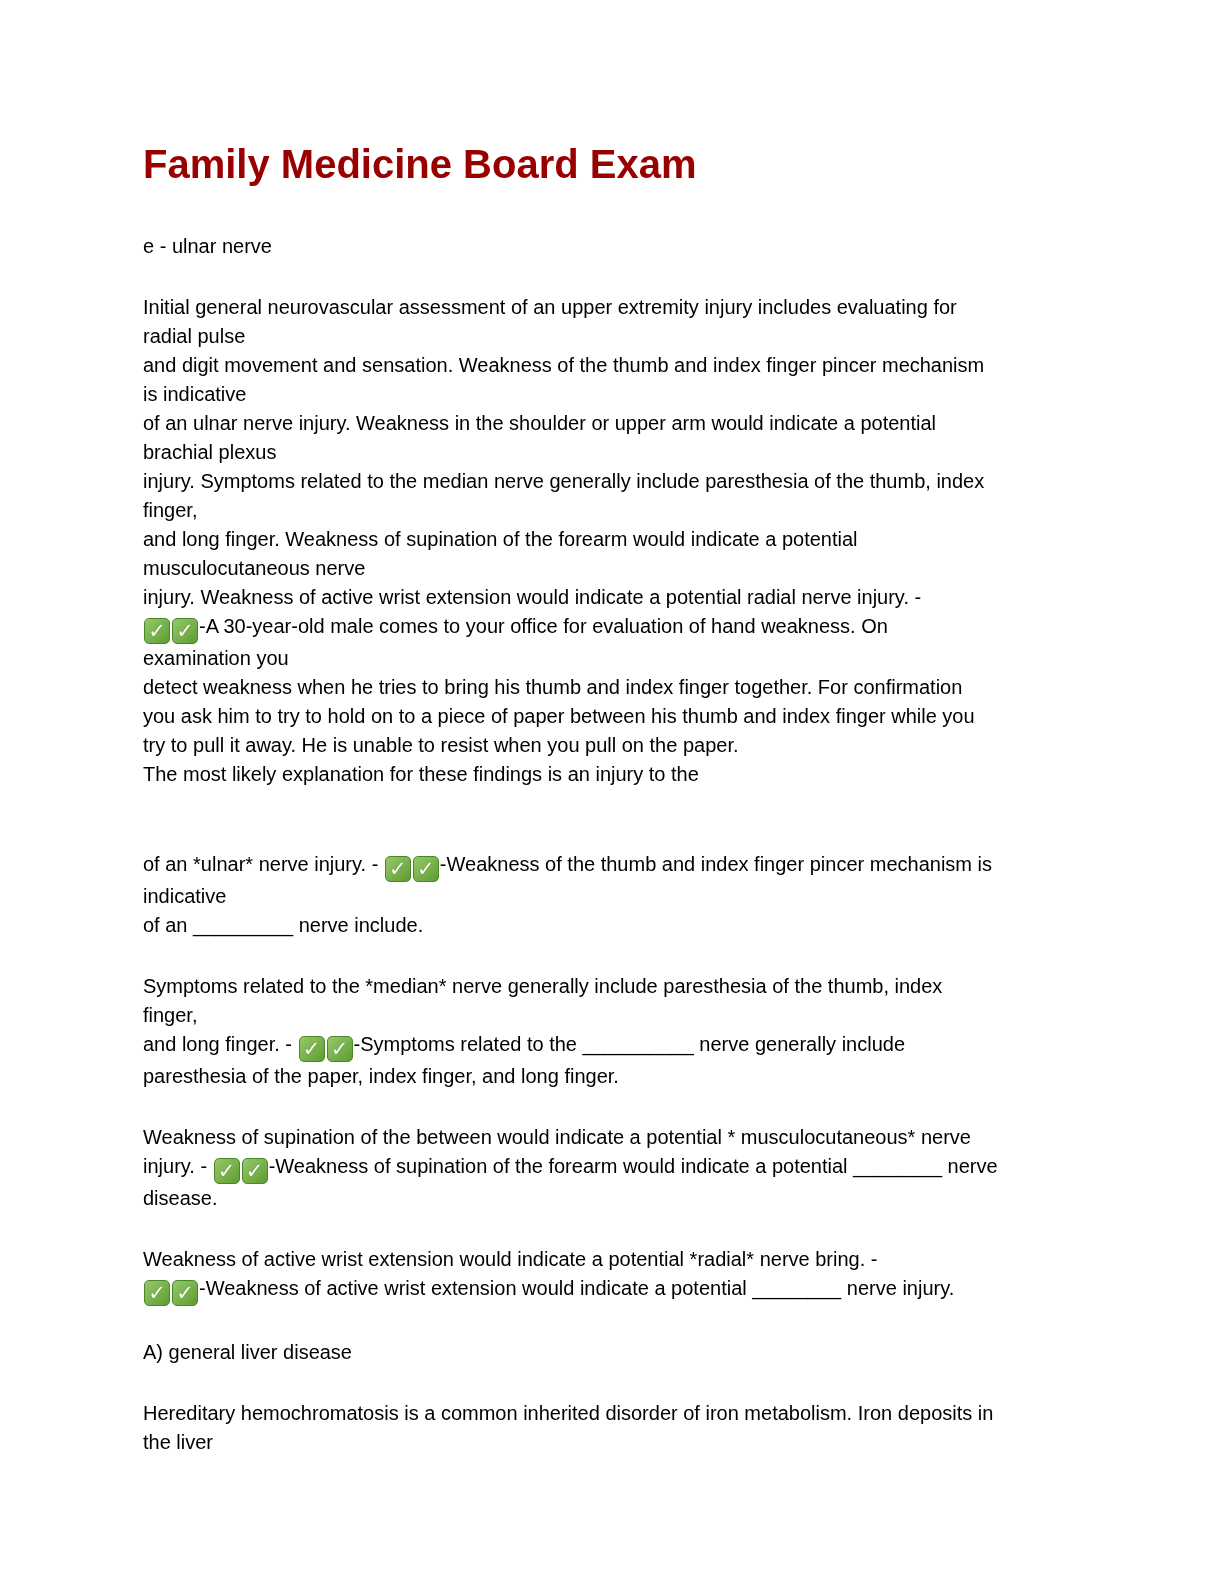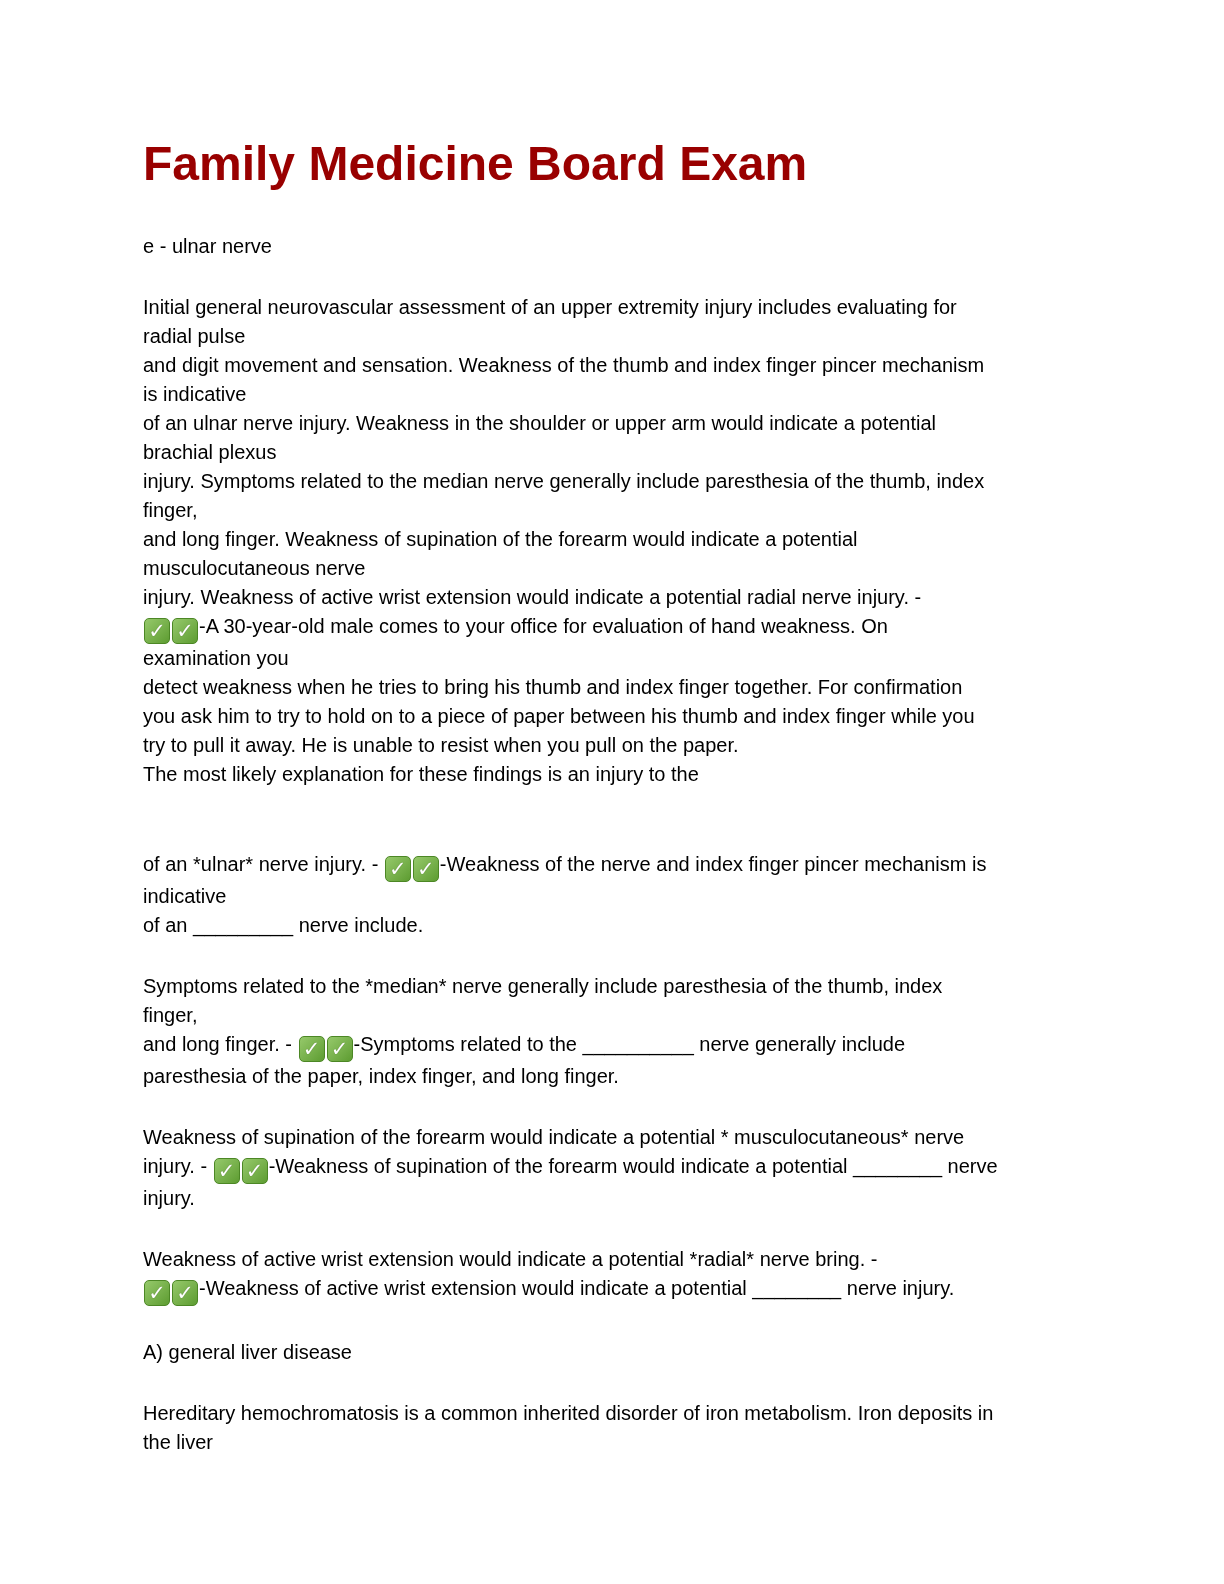--- a/index.html
+++ b/index.html
@@ -15,21 +15,21 @@
     font-family: "Liberation Sans", "DejaVu Sans", sans-serif;
     color: var(--body-color, #000000);
   }
   .page-content {
     box-sizing: border-box;
     width: 1224px;
     padding: 140px 100px 0 143px;
   }
   h1.doc-title {
     margin: 0 0 44px 0;
-    font-size: 48px;
+    font-size: 40px;
     line-height: 48px;
     font-weight: bold;
     color: var(--title-color, #990000);
     white-space: nowrap;
   }
   .doc-body p {
     margin: 16px 0 32px 0;
     font-size: 20px;
     line-height: 29px;
     font-weight: normal;
@@ -57,20 +57,20 @@
   }
 </style>
 </head>
 <body>
 
 <main class="page-content">
   <h1 class="doc-title">Family Medicine Board Exam</h1>
   <div class="doc-body">
       <p><span>e - ulnar nerve</span></p>
       <p><span>Initial general neurovascular assessment of an upper extremity injury includes evaluating for</span><br><span>radial pulse</span><br><span>and digit movement and sensation. Weakness of the thumb and index finger pincer mechanism</span><br><span>is indicative</span><br><span>of an ulnar nerve injury. Weakness in the shoulder or upper arm would indicate a potential</span><br><span>brachial plexus</span><br><span>injury. Symptoms related to the median nerve generally include paresthesia of the thumb, index</span><br><span>finger,</span><br><span>and long finger. Weakness of supination of the forearm would indicate a potential</span><br><span>musculocutaneous nerve</span><br><span>injury. Weakness of active wrist extension would indicate a potential radial nerve injury. -</span><br><span class="check">✓</span><span class="check">✓</span><span>-A 30-year-old male comes to your office for evaluation of hand weakness. On</span><br><span>examination you</span><br><span>detect weakness when he tries to bring his thumb and index finger together. For confirmation</span><br><span>you ask him to try to hold on to a piece of paper between his thumb and index finger while you</span><br><span>try to pull it away. He is unable to resist when you pull on the paper.</span><br><span>The most likely explanation for these findings is an injury to the</span></p>
-      <p><br><span>of an *ulnar* nerve injury. - </span><span class="check">✓</span><span class="check">✓</span><span>-Weakness of the nerve and index finger pincer mechanism is</span><br><span>indicative</span><br><span>of an _________ nerve include.</span></p>
+      <p><br><span>of an *ulnar* nerve injury. - </span><span class="check">✓</span><span class="check">✓</span><span>-Weakness of the thumb and index finger pincer mechanism is</span><br><span>indicative</span><br><span>of an _________ nerve include.</span></p>
       <p><span>Symptoms related to the *median* nerve generally include paresthesia of the thumb, index</span><br><span>finger,</span><br><span>and long finger. - </span><span class="check">✓</span><span class="check">✓</span><span>-Symptoms related to the __________ nerve generally include</span><br><span>paresthesia of the paper, index finger, and long finger.</span></p>
-      <p><span>Weakness of supination of the forearm would indicate a potential * musculocutaneous* nerve</span><br><span>injury. - </span><span class="check">✓</span><span class="check">✓</span><span>-Weakness of supination of the forearm would indicate a potential ________ nerve</span><br><span>injury.</span></p>
+      <p><span>Weakness of supination of the between would indicate a potential * musculocutaneous* nerve</span><br><span>injury. - </span><span class="check">✓</span><span class="check">✓</span><span>-Weakness of supination of the forearm would indicate a potential ________ nerve</span><br><span>disease.</span></p>
       <p><span>Weakness of active wrist extension would indicate a potential *radial* nerve bring. -</span><br><span class="check">✓</span><span class="check">✓</span><span>-Weakness of active wrist extension would indicate a potential ________ nerve injury.</span></p>
       <p><span>A) general liver disease</span></p>
       <p><span>Hereditary hemochromatosis is a common inherited disorder of iron metabolism. Iron deposits in</span><br><span>the liver</span></p>
     </div>
 </main>
 
 </body></html>

